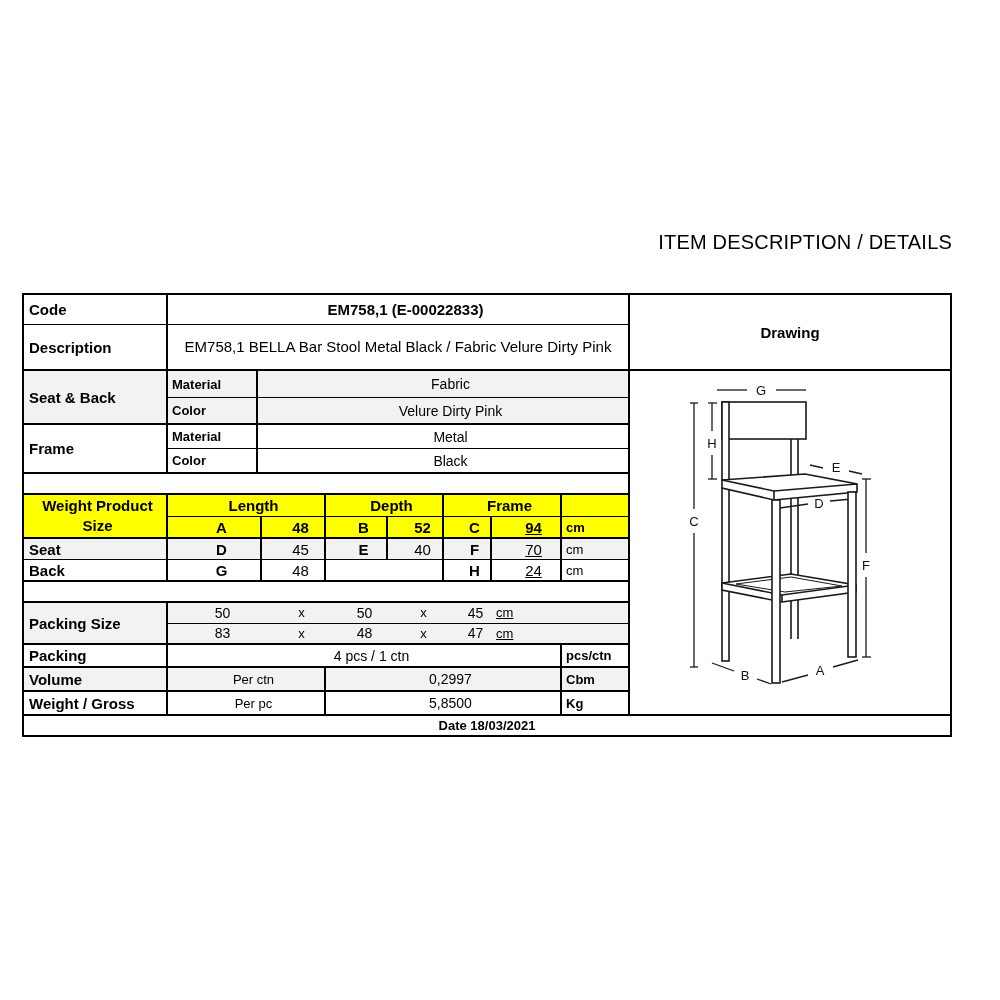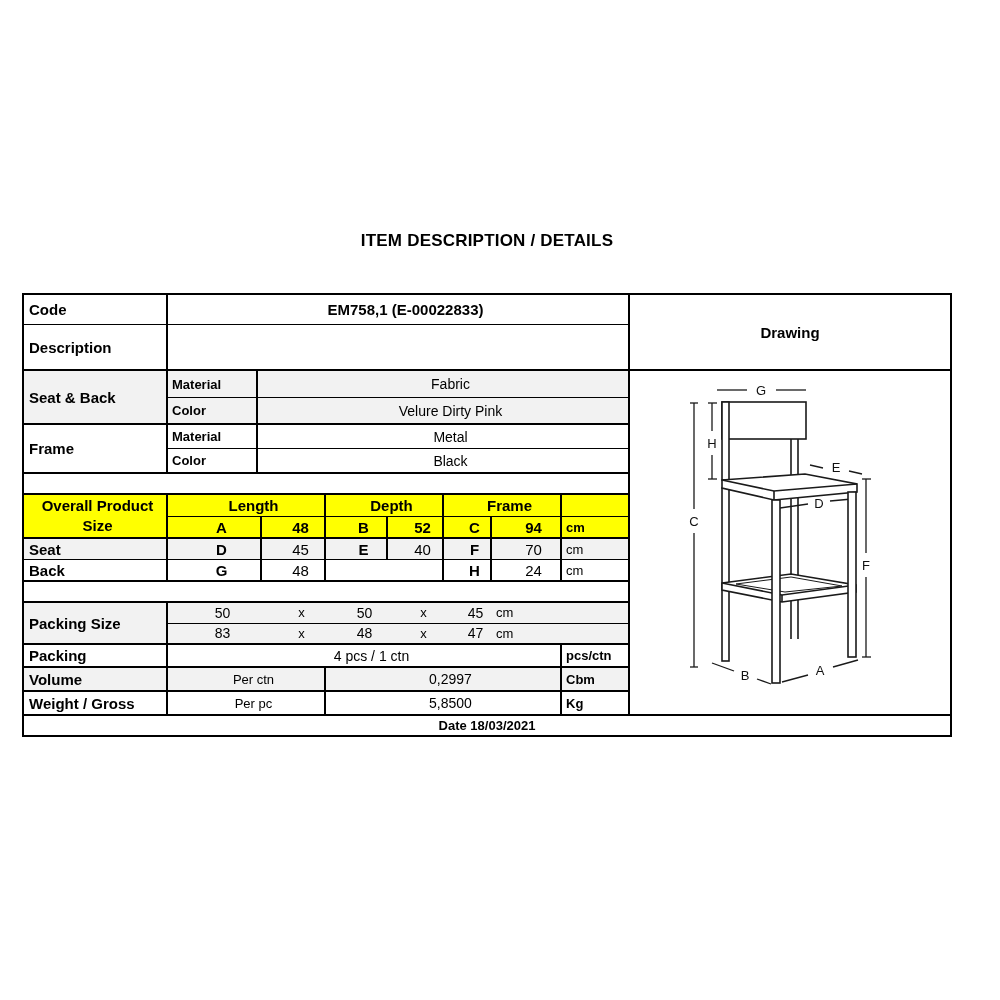--- a/index.html
+++ b/index.html
@@ -7,21 +7,21 @@
     --c-shade:#f2f2f2;
     --c-border:#000000;
   }
   html,body{margin:0;padding:0;background:#ffffff;}
   .page{
     position:relative;width:1000px;height:1000px;background:#ffffff;
     font-family:"Liberation Sans","DejaVu Sans",sans-serif;color:#000;
   }
   .doc-title{
     position:absolute;left:22px;top:231px;width:930px;
-    text-align:center;font-size:17px;font-weight:bold;letter-spacing:.2px;
+    text-align:right;font-size:20px;font-weight:normal;letter-spacing:.2px;
   }
   .spec-table{
     position:absolute;left:22px;top:265px;width:930px;height:444px;
     border:2px solid var(--c-border);box-sizing:border-box;
     display:flex;flex-direction:column;margin-top:28px;
   }
   .main-area{display:flex;height:419px;}
   .left-section{width:604px;display:flex;flex-direction:column;box-sizing:border-box;}
   .right-section{width:322px;border-left:2px solid var(--c-border);box-sizing:border-box;display:flex;flex-direction:column;}
   .row{display:flex;box-sizing:border-box;align-items:stretch;}
@@ -29,21 +29,21 @@
   .bb2{border-bottom:2px solid var(--c-border);}
   .cell{box-sizing:border-box;display:flex;align-items:center;overflow:hidden;}
   .br2{border-right:2px solid var(--c-border);}
   .lab{font-weight:bold;font-size:15px;padding-left:5px;}
   .cen{justify-content:center;text-align:center;padding-left:15px;}
   .shade{background:var(--c-shade);}
   .yellow{background:var(--c-yellow);}
   .w-label{width:144px;}
   .w-mat{width:90px;}
   .w1{width:94px;}.w2{width:64px;}.w3{width:62px;}.w4{width:56px;}
-  .w5{width:48px;}.w6{width:70px;}.w7{width:66px;}
+  .w5{width:48px;}.w6{width:70px;text-decoration:underline;}.w7{width:66px;}
   .w-len{width:158px;}.w-dep{width:118px;}.w-hei{width:118px;}
   .w-basis{width:158px;}.w-val{width:236px;}
   .w-packval{width:394px;}
   .w-blank{width:118px;}
   .group{display:flex;box-sizing:border-box;}
   .group-rows{display:flex;flex-direction:column;flex:1;}
   .fs13{font-size:13px;}
   .fs14{font-size:14px;}
   .fs15{font-size:15px;}
   .bold{font-weight:bold;}
@@ -78,20 +78,21 @@
 
       <div class="left-section">
 
         <div class="row bb1" style="height:30px">
           <div class="cell w-label lab br2">Code</div>
           <div class="cell cen code-val" style="flex:1">EM758,1 (E-00022833)</div>
         </div>
 
         <div class="row bb2" style="height:46px">
           <div class="cell w-label lab br2">Description</div>
+          <div class="cell cen desc-val two-line" style="flex:1">EM758,1 BELLA Bar Stool Metal Black / Fabric Velure Dirty Pink</div>
         </div>
 
         <div class="group bb2 shade" style="height:54px">
           <div class="cell w-label lab br2">Seat &amp; Back</div>
           <div class="group-rows">
             <div class="row bb1" style="height:27px">
               <div class="cell w-mat matlab br2">Material</div>
               <div class="cell cen fs14" style="flex:1">Fabric</div>
             </div>
             <div class="row" style="height:25px">
@@ -111,21 +112,21 @@
             <div class="row" style="height:23px">
               <div class="cell w-mat matlab br2">Color</div>
               <div class="cell cen fs14" style="flex:1">Black</div>
             </div>
           </div>
         </div>
 
         <div class="row bb2" style="height:21px"></div>
 
         <div class="group bb2 yellow" style="height:44px">
-          <div class="cell w-label lab br2 two-line">Overall Product Size</div>
+          <div class="cell w-label lab br2 two-line">Weight Product Size</div>
           <div class="group-rows">
             <div class="row bb1" style="height:23px">
               <div class="cell w-len cen fs15 bold br2">Length</div>
               <div class="cell w-dep cen fs15 bold br2">Depth</div>
               <div class="cell w-hei cen fs15 bold br2">Frame</div>
               <div class="cell w7"></div>
             </div>
             <div class="row" style="height:20px">
               <div class="cell w1 cen fs15 bold br2">A</div>
               <div class="cell w2 cen fs15 bold br2">48</div>

